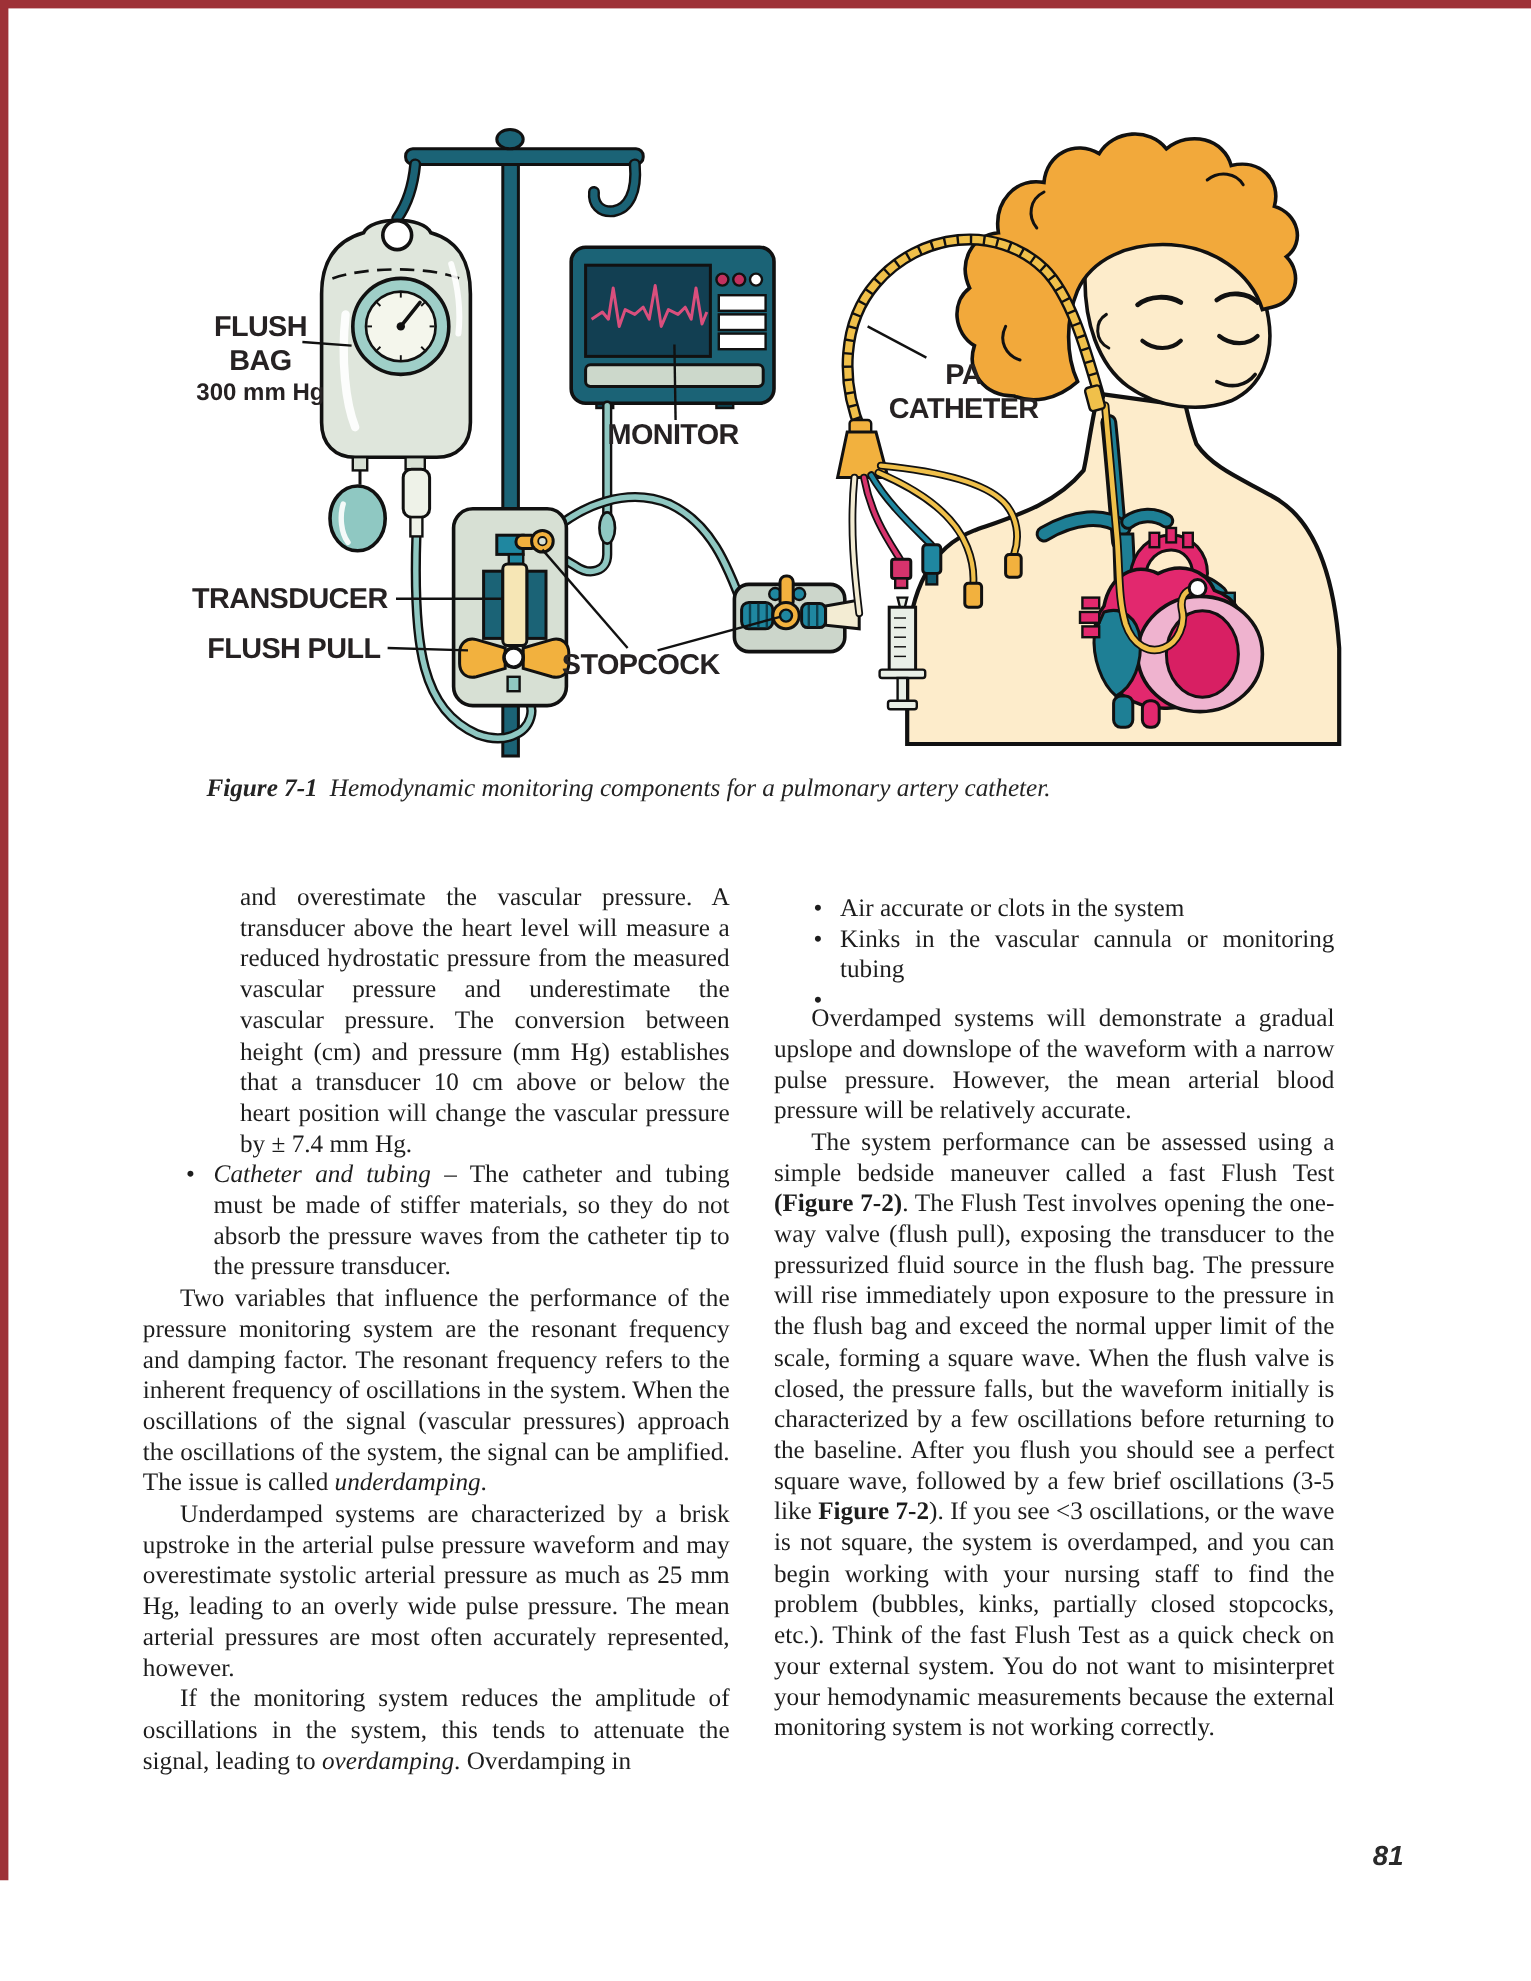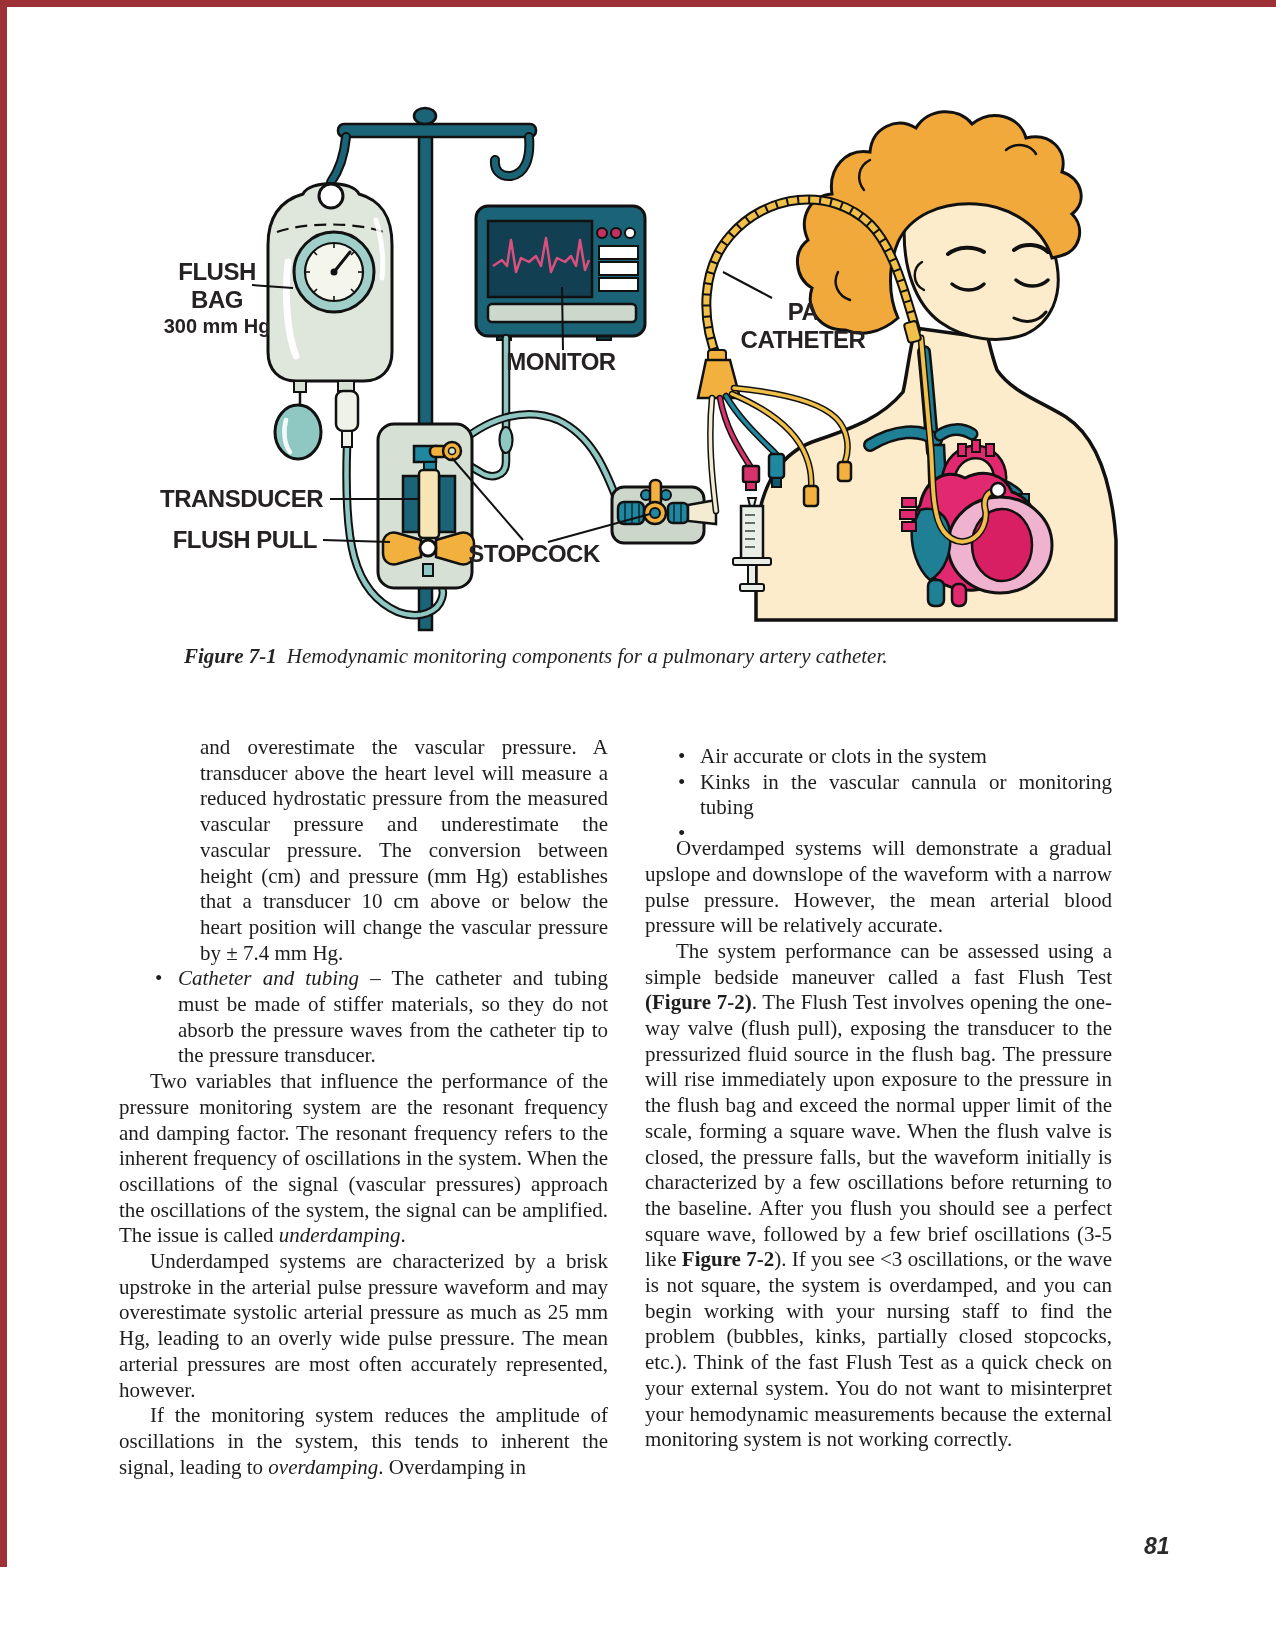--- a/index.html
+++ b/index.html
@@ -5,21 +5,21 @@
   html,body{margin:0;padding:0;background:#ffffff;}
   .page{position:relative;width:1276px;height:1567px;background:#ffffff;overflow:hidden;
         font-family:"Liberation Serif",serif;color:#1d1d1d;}
   .edge-left{position:absolute;left:0;top:0;width:7px;height:1651px;background:#9e3137;}
   .edge-top{position:absolute;left:0;top:0;width:1276px;height:7px;background:#9e3137;}
 
   .fig-svg{position:absolute;left:0;top:0;width:1276px;height:700px;}
   .fig-label{font-family:"Liberation Sans",sans-serif;font-weight:bold;font-size:24px;fill:#262223;letter-spacing:-0.5px;}
   .fig-label-sm{font-family:"Liberation Sans",sans-serif;font-weight:bold;font-size:20px;fill:#262223;}
 
-  .caption{position:absolute;left:184px;top:644px;width:960px;font-size:21px;font-style:italic;color:#242424;}
+  .caption{position:absolute;left:172px;top:644px;width:960px;font-size:21px;font-style:italic;color:#242424;}
   .caption .cap-label{font-weight:bold;margin-right:10px;}
 
   .columns{position:absolute;left:119px;top:735px;width:1005px;display:flex;gap:37px;
            font-size:21px;line-height:25.7px;text-align:justify;}
   .col-left{width:489px;}
   .col-right{width:467px;}
   .hang{margin-left:81px;}
   .bullet-item{position:relative;padding-left:59px;}
   .bullet-item .marker{position:absolute;left:36px;top:0;}
   .bullets{margin:9px 0 15px 0;}
@@ -277,21 +277,21 @@
   <div class="caption">
     <span class="cap-label">Figure 7-1</span><span>Hemodynamic monitoring components for a pulmonary artery catheter.</span>
   </div>
 
   <div class="columns">
     <div class="col-left">
         <div class="hang"><span><span>and overestimate the vascular pressure. A transducer above the heart level will measure a reduced hydrostatic pressure from the measured vascular pressure and underestimate the vascular pressure. The conversion between height (cm) and pressure (mm Hg) establishes that a transducer 10 cm above or below the heart position will change the vascular pressure by ± 7.4 mm Hg.</span></span></div>
         <div class="bullet-item"><span class="marker">•</span><span><span style="font-style: italic;">Catheter and tubing</span><span> – The catheter and tubing must be made of stiffer materials, so they do not absorb the pressure waves from the catheter tip to the pressure transducer.</span></span></div>
         <div class="para"><span><span>Two variables that influence the performance of the pressure monitoring system are the resonant frequency and damping factor. The resonant frequency refers to the inherent frequency of oscillations in the system. When the oscillations of the signal (vascular pressures) approach the oscillations of the system, the signal can be amplified. The issue is called </span><span style="font-style: italic;">underdamping</span><span>.</span></span></div>
         <div class="para"><span><span>Underdamped systems are characterized by a brisk upstroke in the arterial pulse pressure waveform and may overestimate systolic arterial pressure as much as 25 mm Hg, leading to an overly wide pulse pressure. The mean arterial pressures are most often accurately represented, however.</span></span></div>
-        <div class="para"><span><span>If the monitoring system reduces the amplitude of oscillations in the system, this tends to inherent the signal, leading to </span><span style="font-style: italic; margin-top: 24px;">overdamping</span><span>. Overdamping in</span></span></div>
+        <div class="para"><span><span>If the monitoring system reduces the amplitude of oscillations in the system, this tends to attenuate the signal, leading to </span><span style="font-style: italic; margin-top: 24px;">overdamping</span><span>. Overdamping in</span></span></div>
       </div>
     <div class="col-right">
         <div class="bullets">
           <div class="bullet-item"><span class="marker">•</span><span><span>Air accurate or clots in the system</span></span></div>
           <div class="bullet-item"><span class="marker">•</span><span><span>Kinks in the vascular cannula or monitoring tubing</span></span></div>
           <div class="bullet-item"><span class="marker">•</span></div>
         </div>
         <div class="para"><span><span>Overdamped systems will demonstrate a gradual upslope and downslope of the waveform with a narrow pulse pressure. However, the mean arterial blood pressure will be relatively accurate.</span></span></div>
         <div class="para"><span><span>The system performance can be assessed using a simple bedside maneuver called a fast Flush Test </span><span style="font-weight: bold;">(Figure 7-2)</span><span>. The Flush Test involves opening the one-way valve (flush pull), exposing the transducer to the pressurized fluid source in the flush bag. The pressure will rise immediately upon exposure to the pressure in the flush bag and exceed the normal upper limit of the scale, forming a square wave. When the flush valve is closed, the pressure falls, but the waveform initially is characterized by a few oscillations before returning to the baseline. After you flush you should see a perfect square wave, followed by a few brief oscillations (3-5 like </span><span style="font-weight: bold;">Figure 7-2</span><span>). If you see &lt;3 oscillations, or the wave is not square, the system is overdamped, and you can begin working with your nursing staff to find the problem (bubbles, kinks, partially closed stopcocks, etc.). Think of the fast Flush Test as a quick check on your external system. You do not want to misinterpret your hemodynamic measurements because the external monitoring system is not working correctly.</span></span></div>
       </div>

